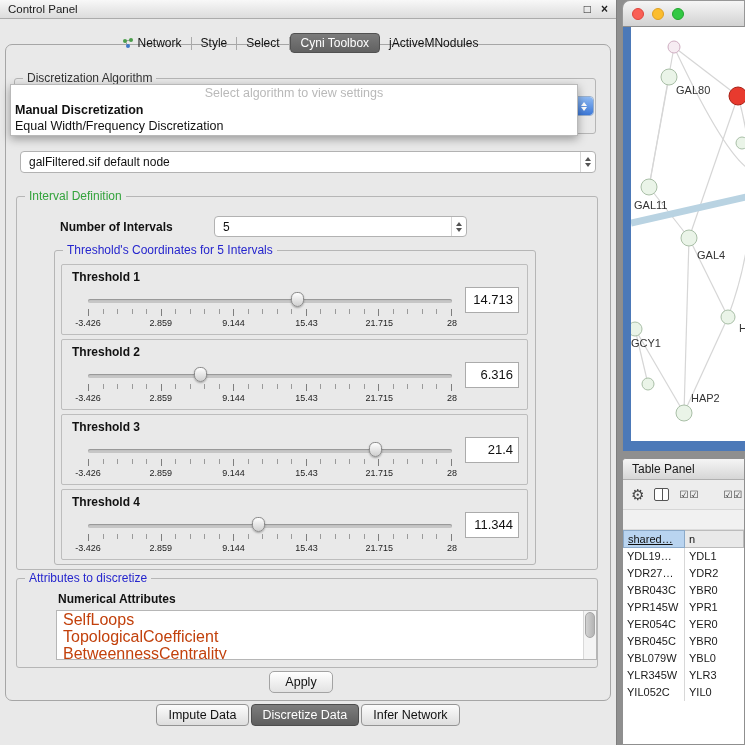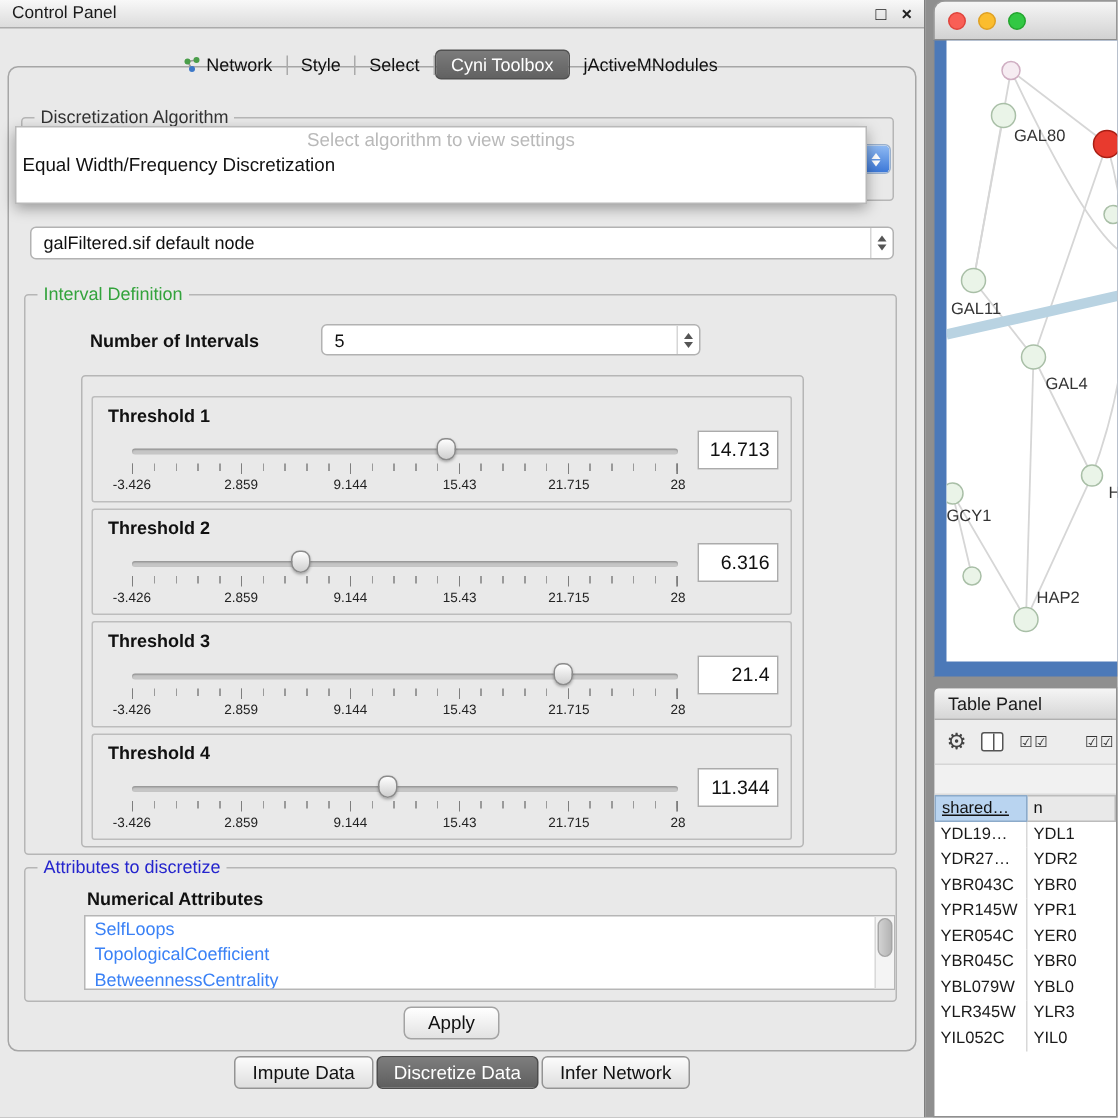--- a/index.html
+++ b/index.html
@@ -91,21 +91,21 @@
     background:repeating-linear-gradient(90deg,#7e7e7e 0 1px,transparent 1px 20%);
     border-right:1px solid #7e7e7e; }
   .thr-scale { position:absolute; left:0; top:27px; width:364px; height:10px;
     font-size:9px; color:#222; }
   .thr-scale span { position:absolute; transform:translateX(-50%); white-space:nowrap; }
 
   .attr-group { left:16px; top:578px; width:582px; height:90px; }
   .attr-subtitle { position:absolute; left:58px; top:592px; font-size:12px; font-weight:bold; color:#111; }
   .attr-list { position:absolute; left:56px; top:610px; width:541px; height:50px;
     background:#fff; border:1px solid #b6b6b6; overflow:hidden; }
-  .attr-item { font-size:12px; line-height:17px; padding-left:6px; color:#3b82f6; white-space:nowrap; }
+  .attr-item { font-size:16px; line-height:17px; padding-left:6px; color:#c2410c; white-space:nowrap; }
   .vscroll { position:absolute; right:0; top:0; bottom:0; width:13px; background:#f4f4f4; border-left:1px solid #d9d9d9; }
   .vthumb { position:absolute; left:1px; right:1px; top:1px; height:26px;
     background:linear-gradient(90deg,#d2d2d2,#b4b4b4); border:1px solid #a6a6a6; border-radius:6px; }
 
   .apply-btn { position:absolute; left:269px; top:671px; width:64px; height:22px;
     background:linear-gradient(#ffffff,#e2e2e2); border:1px solid #a3a3a3; border-radius:5px;
     font-size:12.5px; font-family:inherit; color:#111; }
 
   .bottom-tabs { position:absolute; left:0; right:0; top:704px; display:flex;
     justify-content:center; gap:2px; }
@@ -204,20 +204,21 @@
     <div class="combo-stub">
       <span class="blue-stepper">
           <span class="tri-up"></span>
           <span class="tri-down"></span>
         </span>
     </div>
 
     <div class="popup">
       <div class="popup-header">Select algorithm to view settings</div>
       <div id="popup-items">
+          <div class="popup-item bold">Manual Discretization</div>
           <div class="popup-item">Equal Width/Frequency Discretization</div>
         </div>
     </div>
 
     <div class="td-label">Table Data</div>
     <div class="combo main-combo">
       <span class="combo-text">galFiltered.sif default node</span>
       <span class="stepper">
           <span class="tri-up"></span>
           <span class="tri-down"></span>
@@ -231,20 +232,21 @@
     <div class="ni-label">Number of Intervals</div>
     <div class="combo ni-combo">
       <span class="combo-text">5</span>
       <span class="stepper">
           <span class="tri-up"></span>
           <span class="tri-down"></span>
         </span>
     </div>
 
     <div class="group thr-group">
+      <span class="group-title blue">Threshold's Coordinates for 5 Intervals</span>
       <div id="thresholds">
           <div class="thr-box">
             <div class="thr-label">Threshold 1</div>
             <div class="thr-slider">
               <div class="thr-track"></div>
               <div class="thr-ticks"></div>
               <div class="thr-ticks-major"></div>
               <div class="thr-scale">
                 <span style="left: 0%;">-3.426</span>
                 <span style="left: 20%;">2.859</span>

